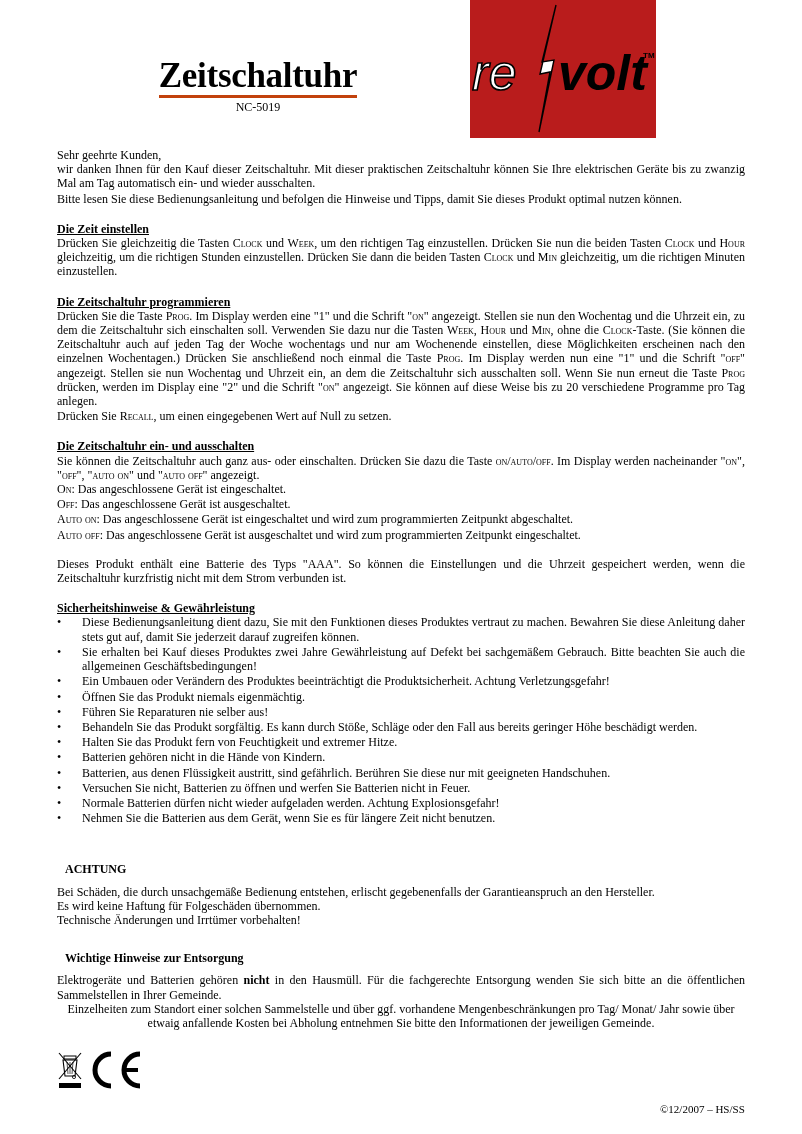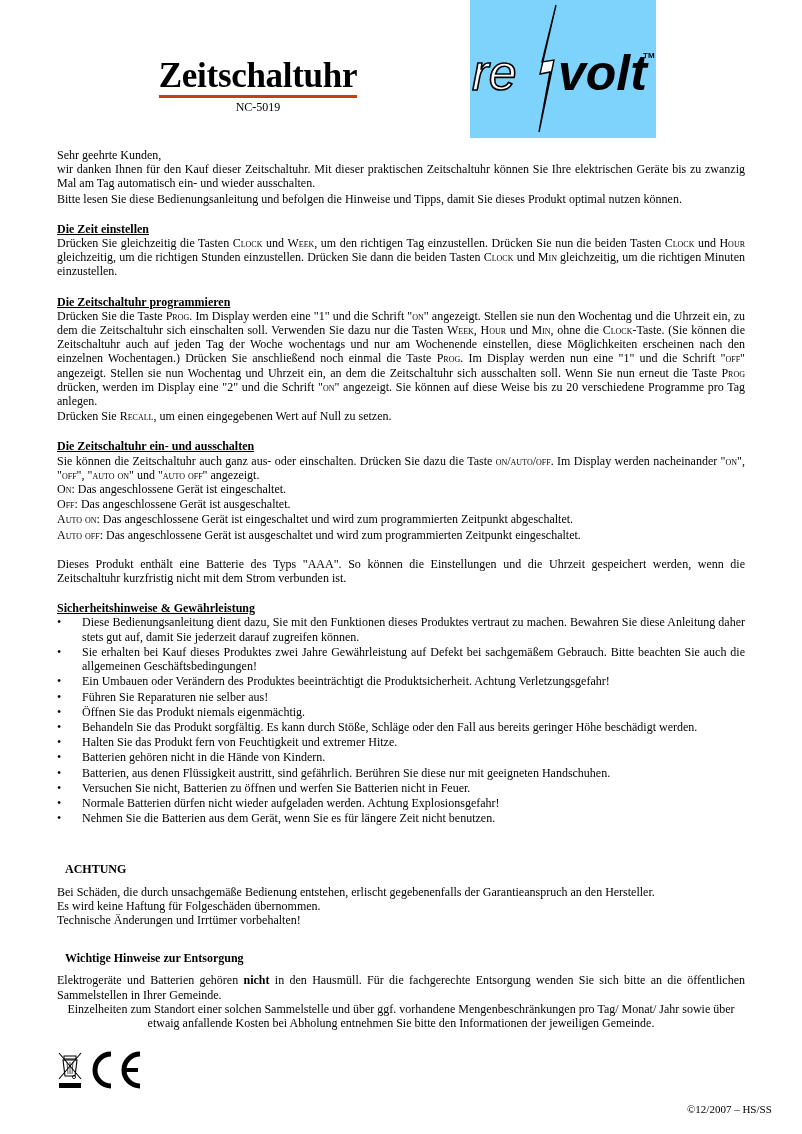--- a/index.html
+++ b/index.html
@@ -15,21 +15,21 @@
     position: absolute; left: 156px; top: 58px; width: 204px; text-align: center;
   }
   .title {
     font-weight: bold; font-size: 35px; line-height: 36px;
     border-bottom: 3px solid #c2410c; padding-bottom: 1px; display: inline-block;
     letter-spacing: -0.3px;
   }
   .model { font-size: 12px; line-height: 16px; margin-top: 1px; }
   .logo {
     position: absolute; left: 470px; top: 0px; width: 186px; height: 138px;
-    background: #7dd3fc;
+    background: #b91c1c;
   }
   .logo svg { display: block; }
   .content {
     position: absolute; left: 57px; top: 148px; width: 688px;
     text-align: justify;
   }
   p { margin: 0; }
   .gap { height: 14px; }
   .gap-small { height: 2px; }
   h2 {
@@ -40,21 +40,21 @@
   ul.bullets { margin: 0; padding: 0; list-style: none; }
   ul.bullets li {
     position: relative; padding-left: 25px; margin-bottom: 1px;
   }
   ul.bullets li::before {
     content: "\2022"; position: absolute; left: 0px; top: 0;
   }
   .line { margin-bottom: 1px; }
   .centered { text-align: center; }
   .marks { position: absolute; left: 58px; top: 1050px; display: flex; align-items: flex-start; gap: 6px; }
-  .footer { position: absolute; left: 687px; top: 1102px; font-size: 11px; }
+  .footer { position: absolute; left: 660px; top: 1102px; font-size: 11px; }
 </style>
 </head>
 <body>
 
 <div class="title-block">
   <div class="title">Zeitschaltuhr</div>
   <div class="model">NC-5019</div>
 </div>
 
 <div class="logo">
@@ -105,22 +105,22 @@
   <p>Dieses Produkt enthält eine Batterie des Typs "AAA". So können die Einstellungen und die Uhrzeit gespeichert werden, wenn die Zeitschaltuhr kurzfristig nicht mit dem Strom verbunden ist.</p>
 
   <div class="gap"></div>
   <div class="gap-small"></div>
 
   <h2>Sicherheitshinweise &amp; Gewährleistung</h2>
   <ul class="bullets" id="safety-list">
       <li>Diese Bedienungsanleitung dient dazu, Sie mit den Funktionen dieses Produktes vertraut zu machen. Bewahren Sie diese Anleitung daher stets gut auf, damit Sie jederzeit darauf zugreifen können.</li>
       <li>Sie erhalten bei Kauf dieses Produktes zwei Jahre Gewährleistung auf Defekt bei sachgemäßem Gebrauch. Bitte beachten Sie auch die allgemeinen Geschäftsbedingungen!</li>
       <li>Ein Umbauen oder Verändern des Produktes beeinträchtigt die Produktsicherheit. Achtung Verletzungsgefahr!</li>
+      <li>Öffnen Sie das Produkt niemals eigenmächtig.</li>
       <li>Führen Sie Reparaturen nie selber aus!</li>
-      <li>Öffnen Sie das Produkt niemals eigenmächtig.</li>
       <li>Behandeln Sie das Produkt sorgfältig. Es kann durch Stöße, Schläge oder den Fall aus bereits geringer Höhe beschädigt werden.</li>
       <li>Halten Sie das Produkt fern von Feuchtigkeit und extremer Hitze.</li>
       <li>Batterien gehören nicht in die Hände von Kindern.</li>
       <li>Batterien, aus denen Flüssigkeit austritt, sind gefährlich. Berühren Sie diese nur mit geeigneten Handschuhen.</li>
       <li>Versuchen Sie nicht, Batterien zu öffnen und werfen Sie Batterien nicht in Feuer.</li>
       <li>Normale Batterien dürfen nicht wieder aufgeladen werden. Achtung Explosionsgefahr!</li>
       <li>Nehmen Sie die Batterien aus dem Gerät, wenn Sie es für längere Zeit nicht benutzen.</li>
     </ul>
 
   <div class="gap"></div>

